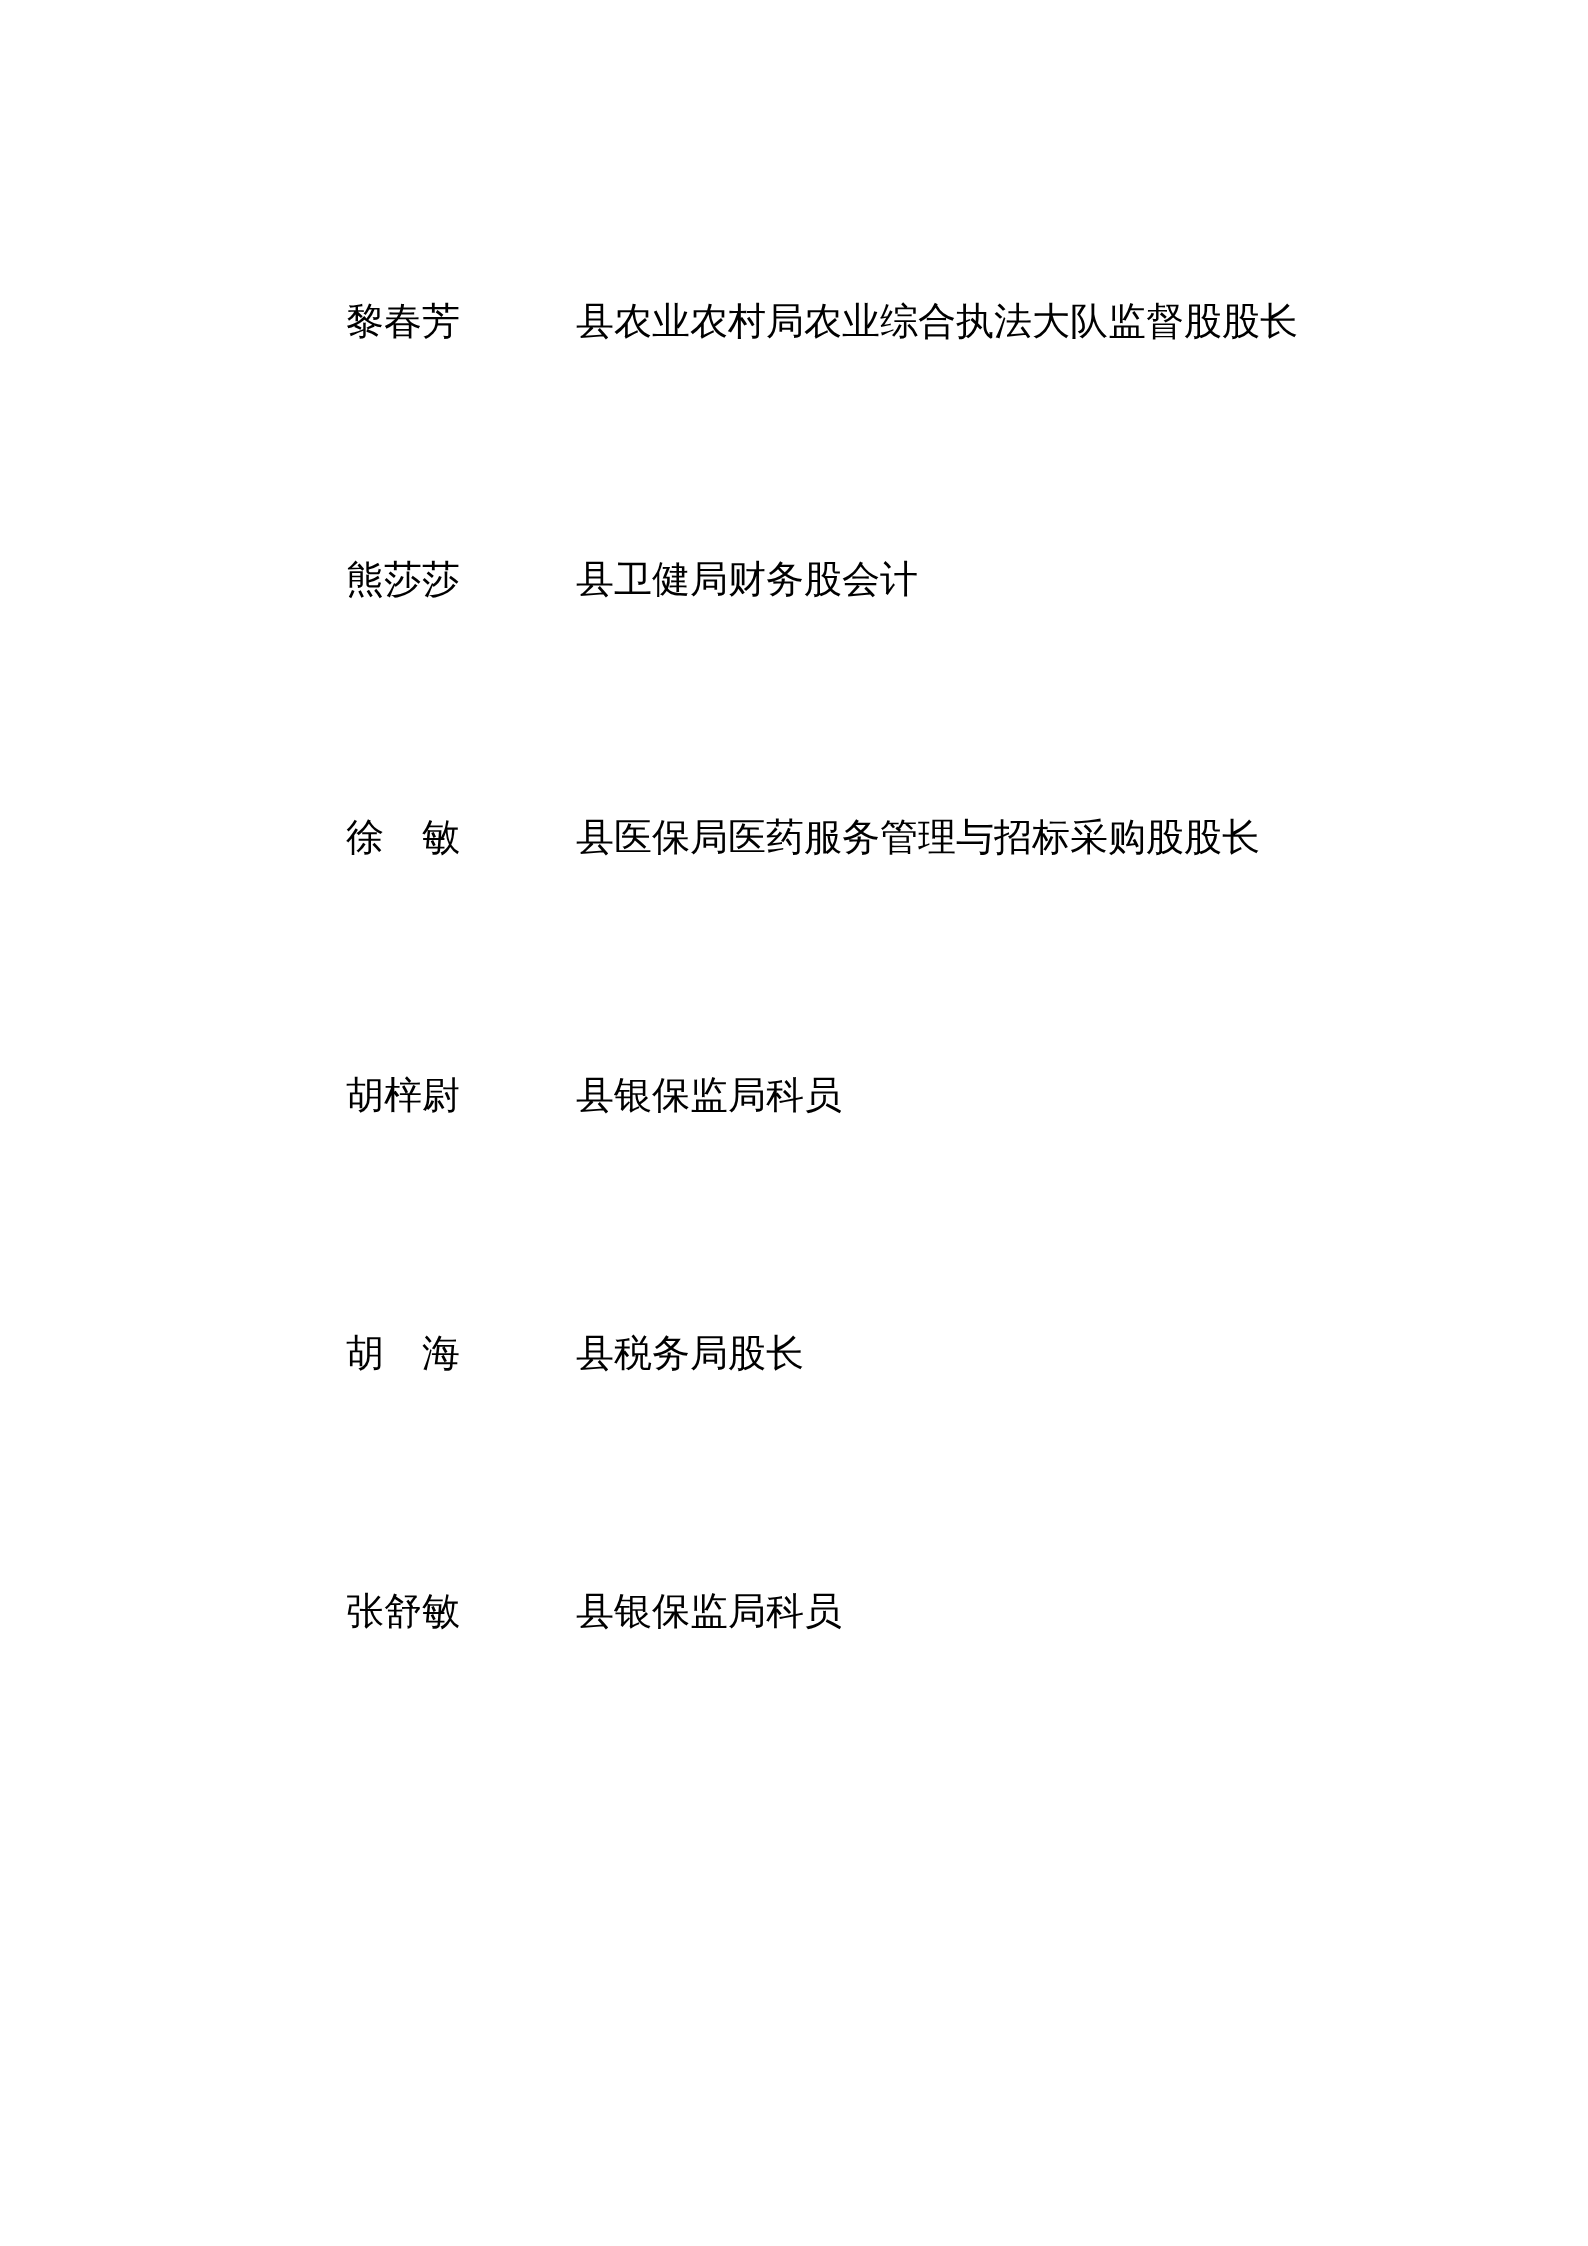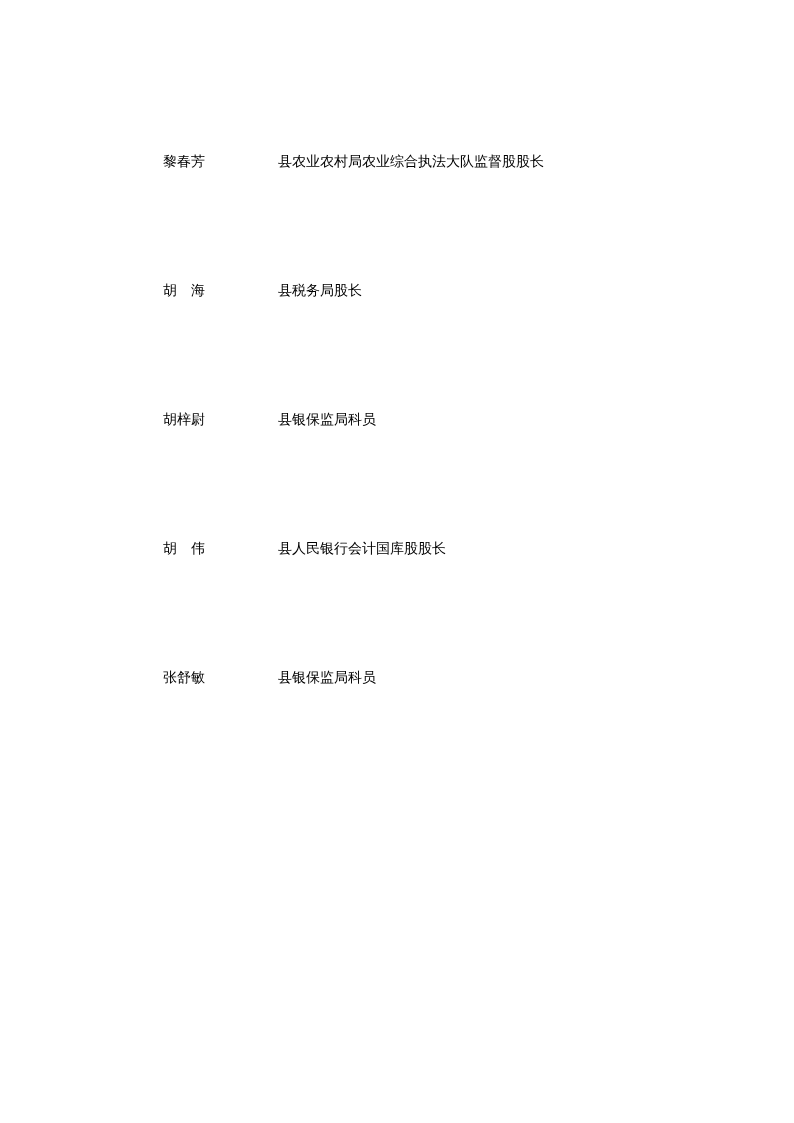--- a/index.html
+++ b/index.html
@@ -7,21 +7,21 @@
     padding: 0;
     background: #ffffff;
   }
   .page {
     position: relative;
     width: 794px;
     height: 1123px;
     background: #ffffff;
     color: #000000;
     font-family: "Liberation Serif", "DejaVu Serif", serif;
-    font-size: 14px;
+    font-size: 19px;
     overflow: hidden;
     box-sizing: border-box;
   }
   .content {
     padding: 97px 120px 0 120px;
     box-sizing: border-box;
   }
   
   .roster-row {
     line-height: 43px;
@@ -41,27 +41,30 @@
 <body>
 
 <div class="page">
   <div class="content">
 
     <div class="roster">
       <div class="roster-row">
         <span class="person-name">黎春芳</span><span class="person-title">县农业农村局农业综合执法大队监督股股长</span>
       </div>
       <div class="roster-row">
-        <span class="person-name">胡　海</span><span class="person-title">县税务局股长</span>
+        <span class="person-name">熊莎莎</span><span class="person-title">县卫健局财务股会计</span>
+      </div>
+      <div class="roster-row">
+        <span class="person-name">徐　敏</span><span class="person-title">县医保局医药服务管理与招标采购股股长</span>
       </div>
       <div class="roster-row">
         <span class="person-name">胡梓尉</span><span class="person-title">县银保监局科员</span>
       </div>
       <div class="roster-row">
-        <span class="person-name">胡　伟</span><span class="person-title">县人民银行会计国库股股长</span>
+        <span class="person-name">胡　海</span><span class="person-title">县税务局股长</span>
       </div>
       <div class="roster-row">
         <span class="person-name">张舒敏</span><span class="person-title">县银保监局科员</span>
       </div>
     </div>
 
   </div>
 </div>
 
 </body></html>

